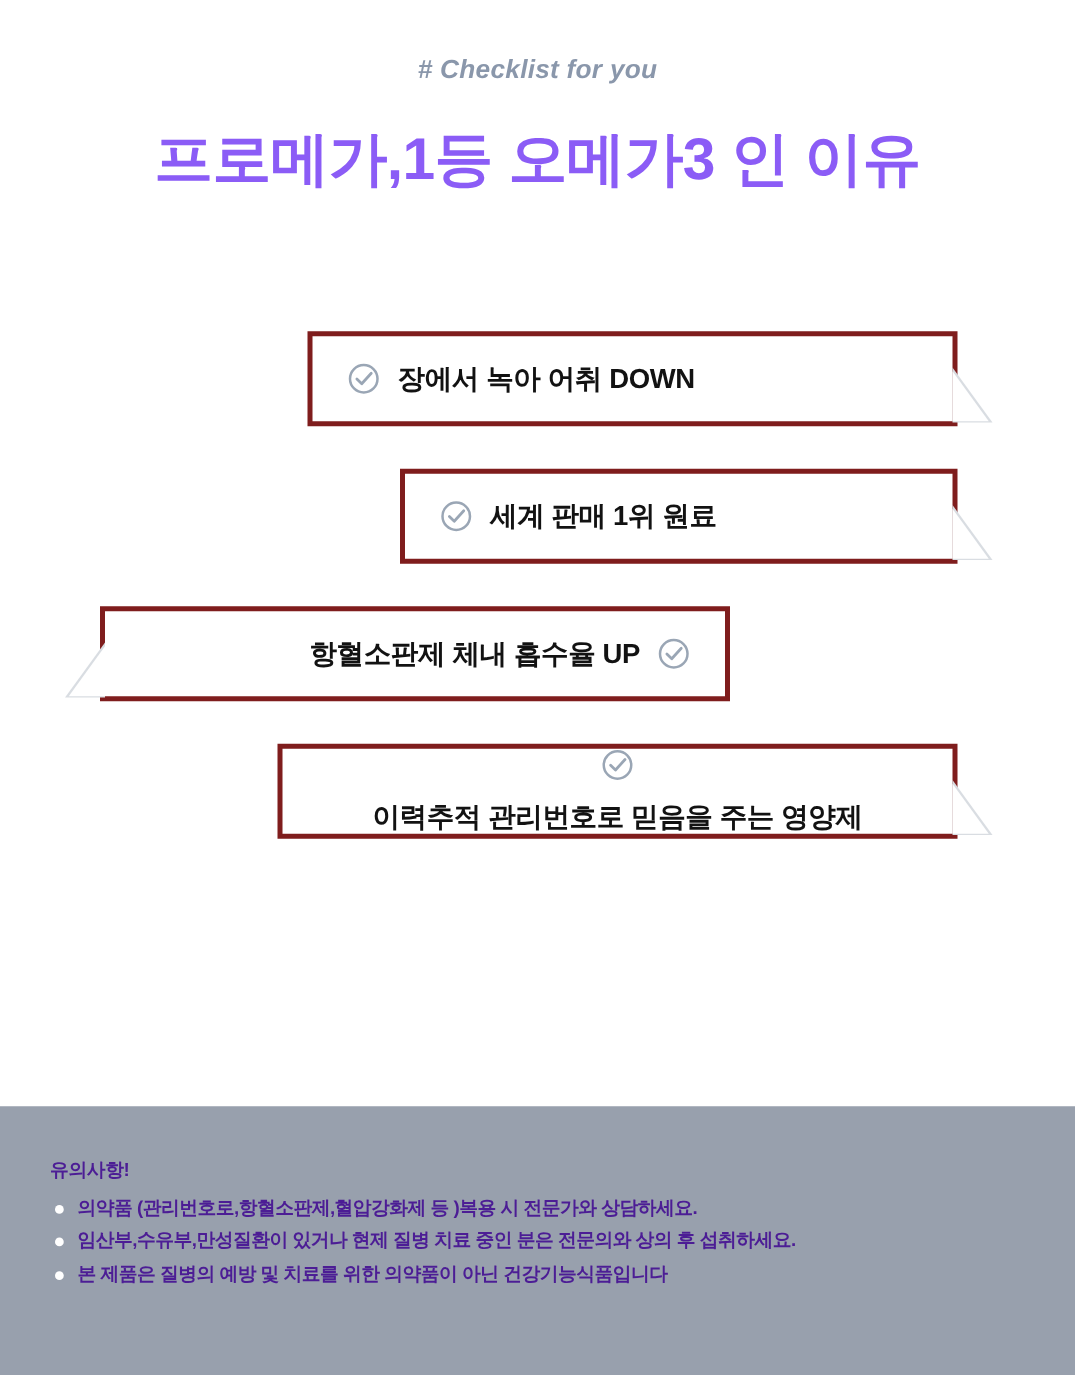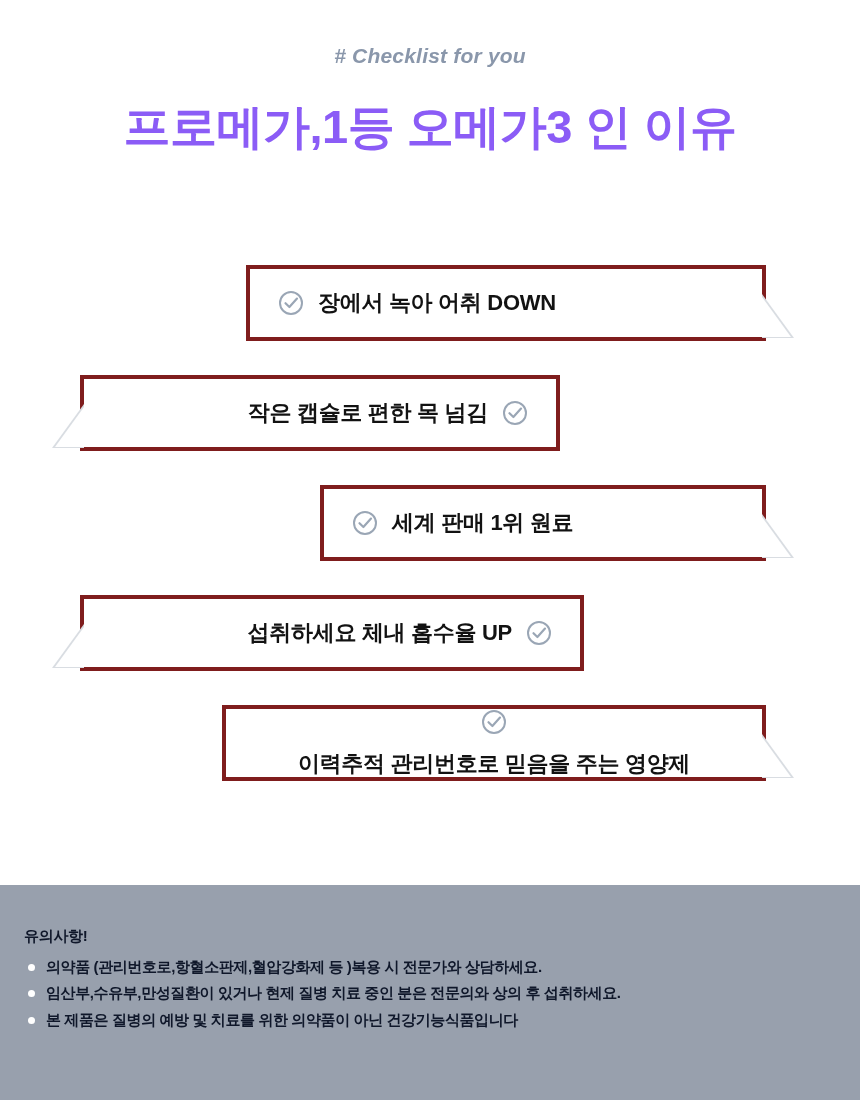--- a/index.html
+++ b/index.html
@@ -127,22 +127,22 @@
   .row2 .bubble-text, .row4 .bubble-text { margin-left: auto; }
 
   
   .notice {
     position: absolute;
     left: 0;
     bottom: 0;
     width: 860px;
     height: 215px;
     background: #98a0ad;
-    color: #0f172a;
-    padding: 42px 40px 0 24px;
+    color: #4c1d95;
+    padding: 42px 40px 0 40px;
   }
   .notice-title {
     font-size: 15px;
     font-weight: bold;
     margin-bottom: 8px;
     letter-spacing: -0.3px;
   }
   .notice-list {
     list-style: none;
   }
@@ -185,51 +185,38 @@
             <circle cx="13" cy="13" r="11" fill="none" stroke="#9aa6b5" stroke-width="2"></circle>
             <path d="M7.5 13.2 L11.4 17 L19 8.6" fill="none" stroke="#9aa6b5" stroke-width="2.2" stroke-linecap="round" stroke-linejoin="round"></path>
           </svg>
         </span>
         <span class="bubble-text">장에서 녹아 어취 DOWN</span>
         <span class="tail"></span>
         <span class="tail-inner"></span>
       </div>
     </div>
 
-    <div class="bubble-row row2">
-      <div class="bubble left-tail">
-        <span class="bubble-text">작은 캡슐로 편한 목 넘김</span>
-        <span class="check-icon">
-          <svg class="check-icon" viewBox="0 0 26 26" xmlns="http://www.w3.org/2000/svg">
-            <circle cx="13" cy="13" r="11" fill="none" stroke="#9aa6b5" stroke-width="2"></circle>
-            <path d="M7.5 13.2 L11.4 17 L19 8.6" fill="none" stroke="#9aa6b5" stroke-width="2.2" stroke-linecap="round" stroke-linejoin="round"></path>
-          </svg>
-        </span>
-        <span class="tail"></span>
-        <span class="tail-inner"></span>
-      </div>
-    </div>
 
     <div class="bubble-row row3">
       <div class="bubble right-tail">
         <span class="check-icon">
           <svg class="check-icon" viewBox="0 0 26 26" xmlns="http://www.w3.org/2000/svg">
             <circle cx="13" cy="13" r="11" fill="none" stroke="#9aa6b5" stroke-width="2"></circle>
             <path d="M7.5 13.2 L11.4 17 L19 8.6" fill="none" stroke="#9aa6b5" stroke-width="2.2" stroke-linecap="round" stroke-linejoin="round"></path>
           </svg>
         </span>
         <span class="bubble-text">세계 판매 1위 원료</span>
         <span class="tail"></span>
         <span class="tail-inner"></span>
       </div>
     </div>
 
     <div class="bubble-row row4">
       <div class="bubble left-tail">
-        <span class="bubble-text">섭취하세요 체내 흡수율 UP</span>
+        <span class="bubble-text">항혈소판제 체내 흡수율 UP</span>
         <span class="check-icon">
           <svg class="check-icon" viewBox="0 0 26 26" xmlns="http://www.w3.org/2000/svg">
             <circle cx="13" cy="13" r="11" fill="none" stroke="#9aa6b5" stroke-width="2"></circle>
             <path d="M7.5 13.2 L11.4 17 L19 8.6" fill="none" stroke="#9aa6b5" stroke-width="2.2" stroke-linecap="round" stroke-linejoin="round"></path>
           </svg>
         </span>
         <span class="tail"></span>
         <span class="tail-inner"></span>
       </div>
     </div>

